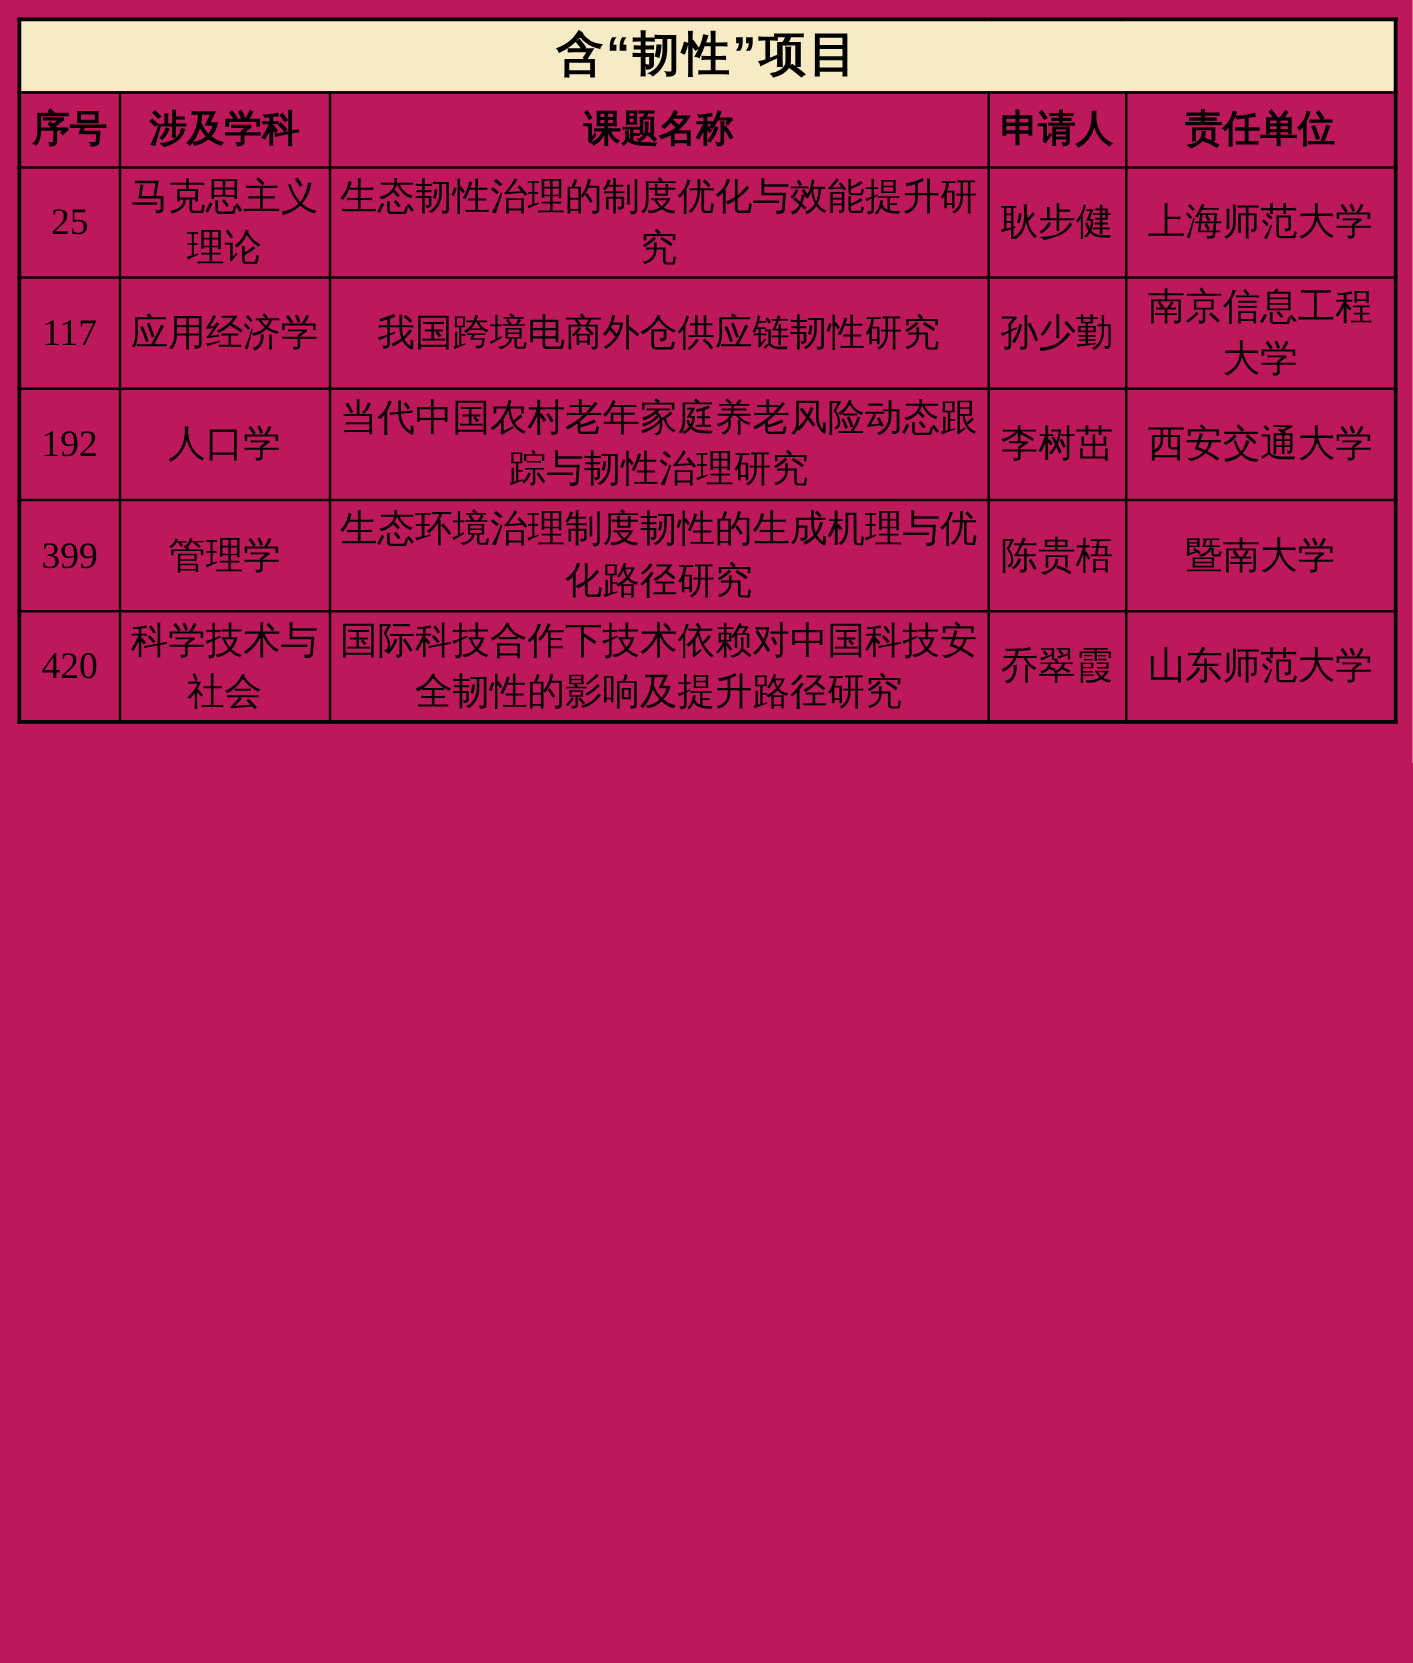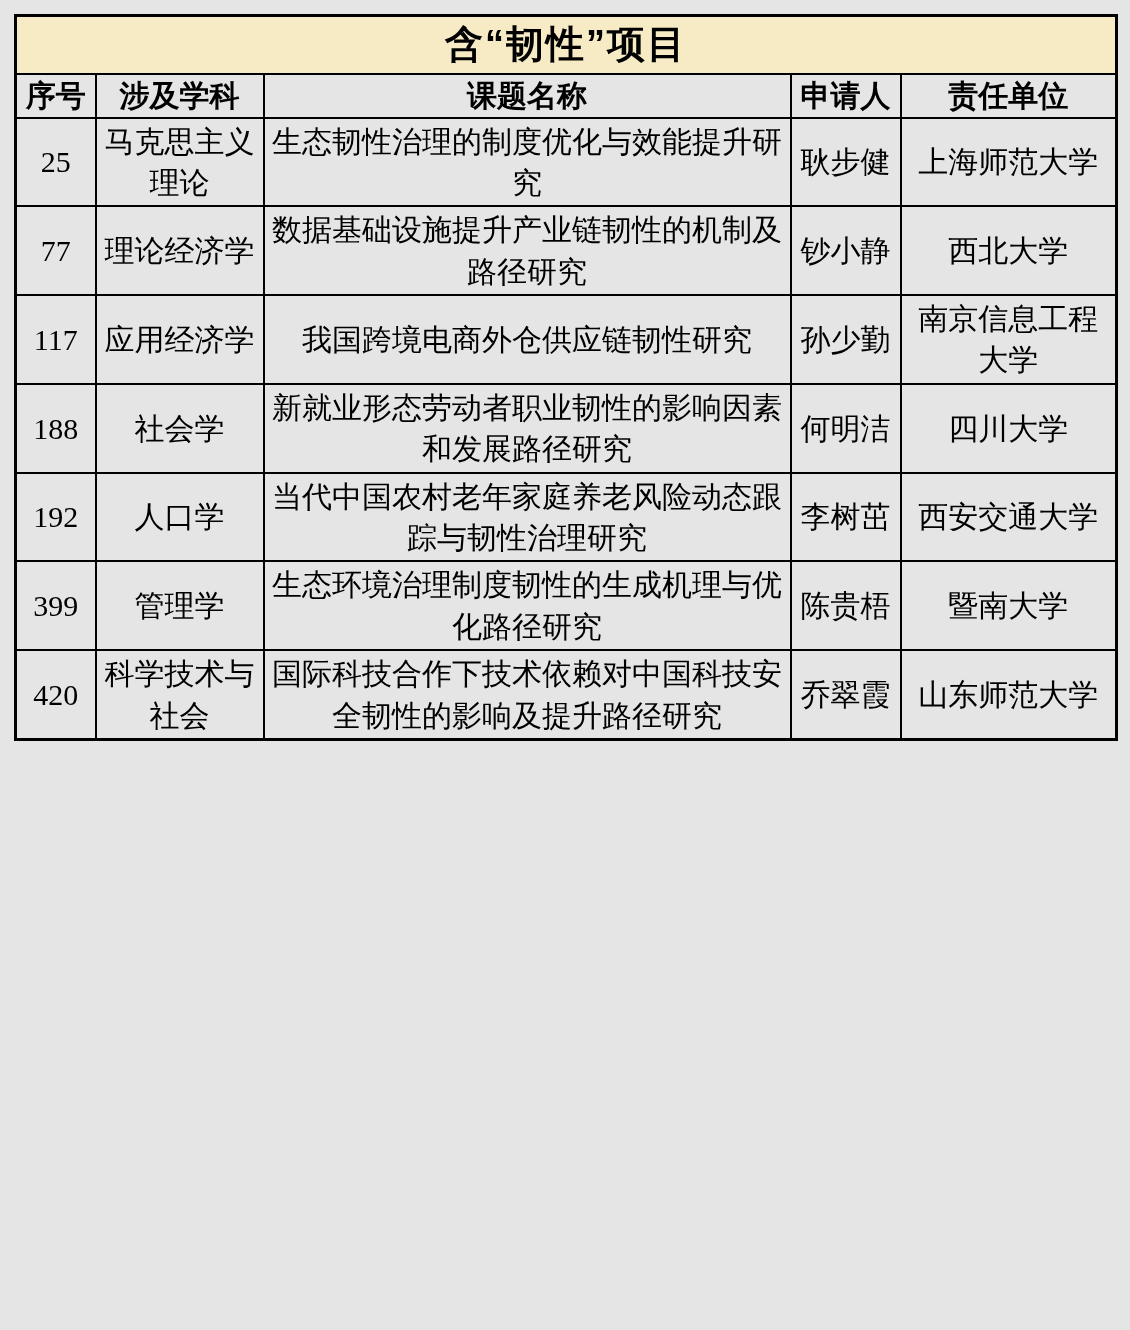--- a/index.html
+++ b/index.html
@@ -6,21 +6,21 @@
     margin: 0;
     padding: 0;
     background: #ffffff;
     width: 1130px;
   }
   .page {
     width: 1130px;
     height: 1330px;
     box-sizing: border-box;
     padding: 14px 14px;
-    background: #e5e5e5;
+    background: #be185d;
   }
   table.projects {
     border-collapse: collapse;
     table-layout: fixed;
     width: 1101px;
     border: 3px solid #000000;
   }
   table.projects col.c-no   { width: 80px;  }
   table.projects col.c-disc { width: 168px; }
   table.projects col.c-top  { width: 527px; }
@@ -43,21 +43,21 @@
     font-weight: 700;
     font-size: 38px;
     height: 58px;
     letter-spacing: 2px;
     line-height: 1.1;
   }
   tr.head-row th {
     font-family: "Liberation Serif", "DejaVu Serif", serif;
     font-weight: 700;
     font-size: 30px;
-    height: 44px;
+    height: 60px;
     line-height: 1.1;
     padding: 2px 0;
   }
   tr.data-row td {
     font-family: "Liberation Serif", "DejaVu Serif", serif;
     font-weight: 400;
     font-size: 30px;
     line-height: 1.38;
     height: 88px;
   }
@@ -94,39 +94,25 @@
     </thead>
     <tbody>
       <tr class="data-row">
         <td class="cell-no">25</td>
         <td class="cell-discipline">马克思主义理论</td>
         <td class="cell-topic">生态韧性治理的制度优化与效能提升研究</td>
         <td class="cell-applicant">耿步健</td>
         <td class="cell-unit">上海师范大学</td>
       </tr>
       <tr class="data-row">
-        <td class="cell-no">77</td>
-        <td class="cell-discipline">理论经济学</td>
-        <td class="cell-topic">数据基础设施提升产业链韧性的机制及路径研究</td>
-        <td class="cell-applicant">钞小静</td>
-        <td class="cell-unit">西北大学</td>
-      </tr>
-      <tr class="data-row">
         <td class="cell-no">117</td>
         <td class="cell-discipline">应用经济学</td>
         <td class="cell-topic">我国跨境电商外仓供应链韧性研究</td>
         <td class="cell-applicant">孙少勤</td>
         <td class="cell-unit">南京信息工程大学</td>
-      </tr>
-      <tr class="data-row">
-        <td class="cell-no">188</td>
-        <td class="cell-discipline">社会学</td>
-        <td class="cell-topic">新就业形态劳动者职业韧性的影响因素和发展路径研究</td>
-        <td class="cell-applicant">何明洁</td>
-        <td class="cell-unit">四川大学</td>
       </tr>
       <tr class="data-row">
         <td class="cell-no">192</td>
         <td class="cell-discipline">人口学</td>
         <td class="cell-topic">当代中国农村老年家庭养老风险动态跟踪与韧性治理研究</td>
         <td class="cell-applicant">李树茁</td>
         <td class="cell-unit">西安交通大学</td>
       </tr>
       <tr class="data-row">
         <td class="cell-no">399</td>

